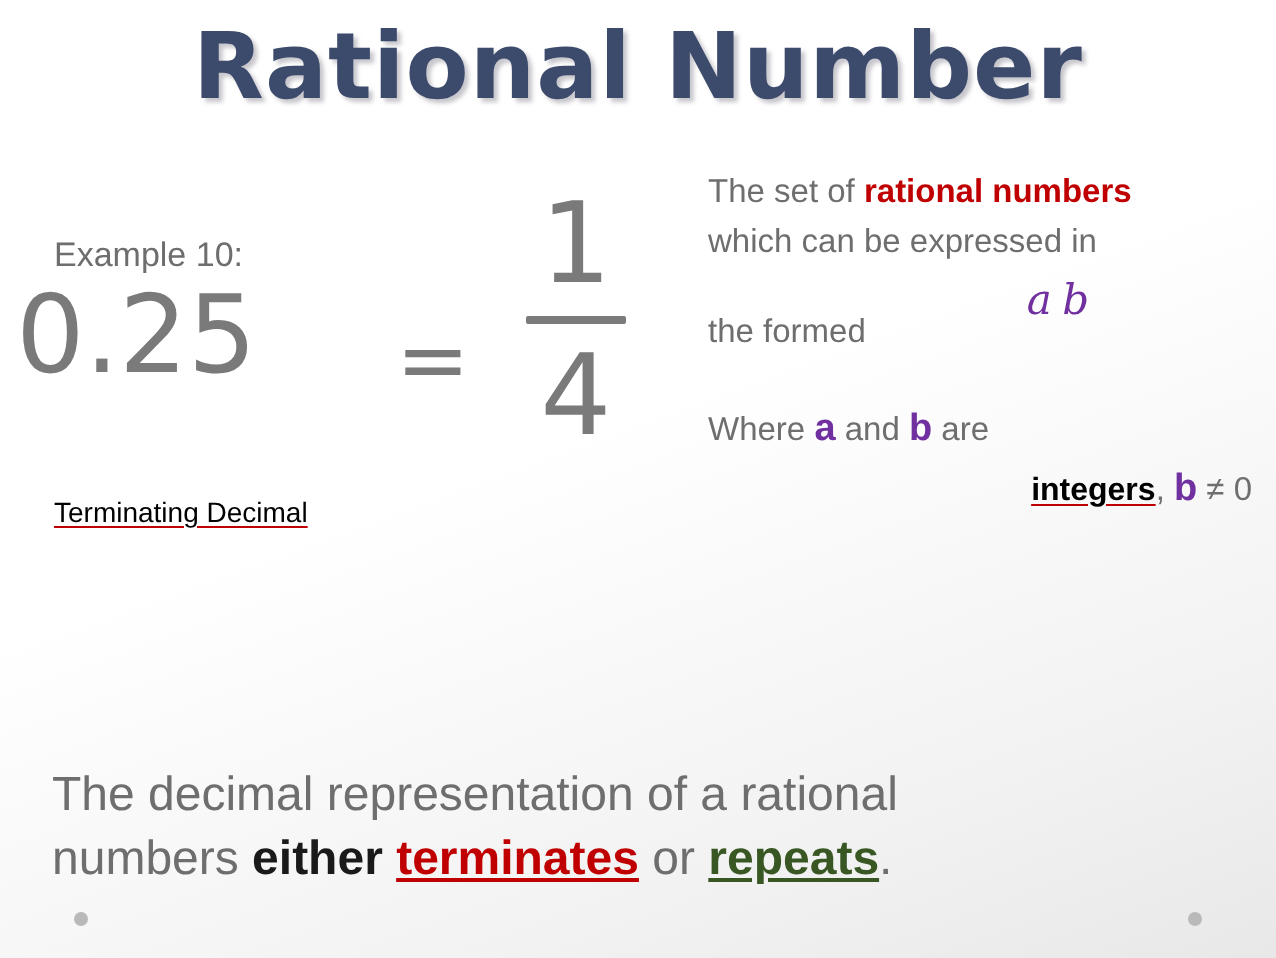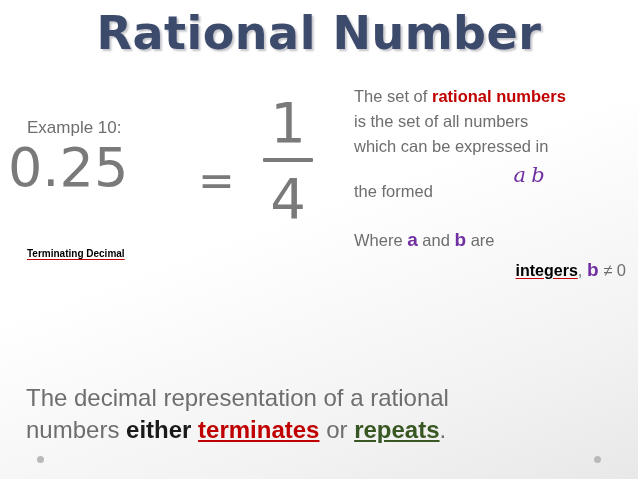--- a/index.html
+++ b/index.html
@@ -78,22 +78,22 @@
     border-radius: 1px;
   }
   .fraction .den {
     font-size: 56px;
     line-height: 62px;
   }
   .term-decimal {
     position: absolute;
     top: 248px;
     left: 27px;
-    font-size: 10px;
-    font-weight: bold;
+    font-size: 14px;
+    font-weight: normal;
     color: #000000;
     text-decoration: underline;
     text-decoration-color: #c00000;
     text-underline-offset: 2px;
   }
   .right-block {
     position: absolute;
     top: 84px;
     left: 354px;
     width: 272px;
@@ -204,21 +204,20 @@
     <div class="bar"></div>
     <div class="den">4</div>
   </div>
 
   <div class="term-decimal">Terminating Decimal</div>
 
   <div class="right-block">
     <span class="line">
       <span>The set of </span><span class="rational-words">rational numbers</span>
     </span>
-    <span class="line">is the set of all numbers</span>
     <span class="line">which can  be expressed in</span>
 
     <div class="formed-row">
       <span class="the-formed">the formed</span>
       <span class="ab-fraction">
         <span class="a">a</span>
         <span class="abar"></span>
         <span class="b">b</span>
       </span>
     </div>

